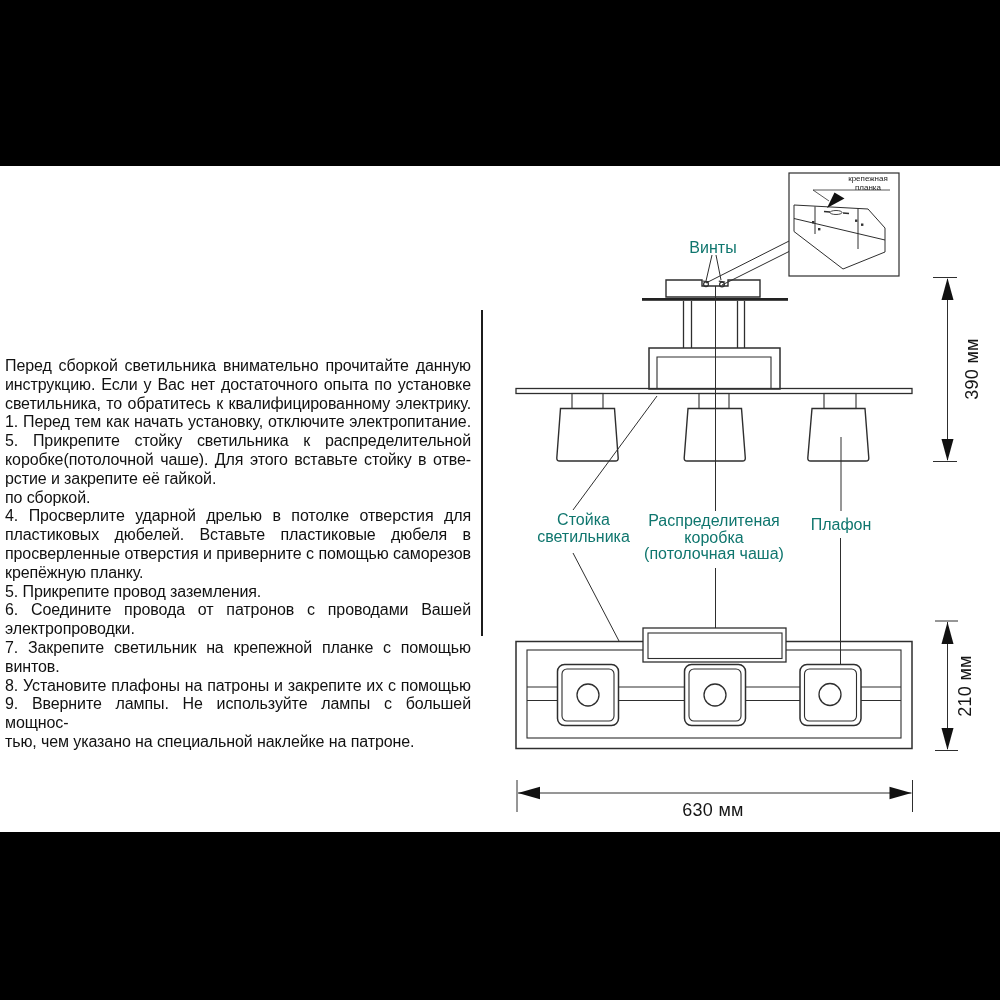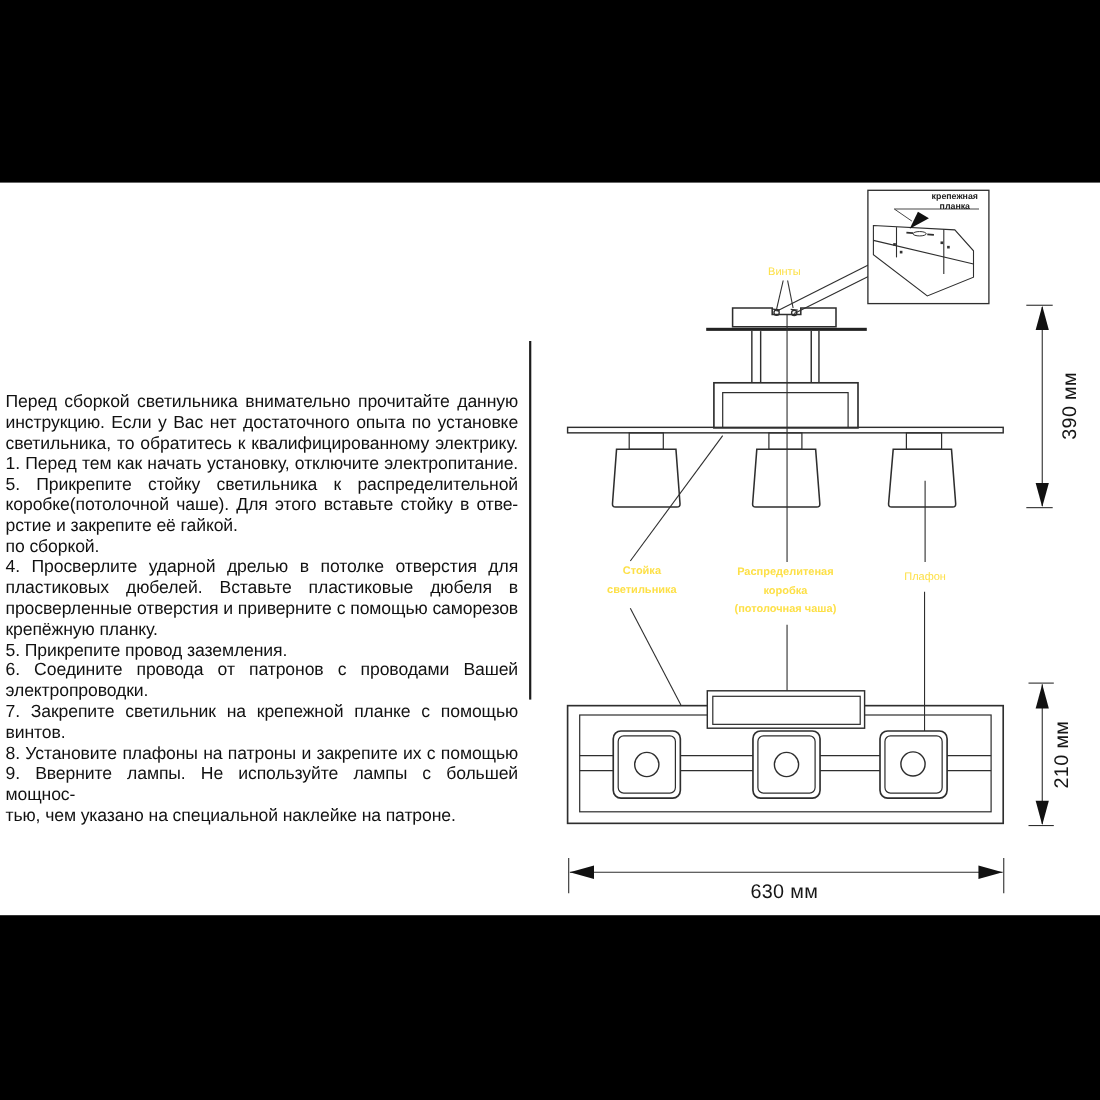--- a/index.html
+++ b/index.html
@@ -21,24 +21,24 @@
     letter-spacing:-0.1px;
   }
   .txt-line{white-space:nowrap;text-align:left;}
   .txt-line.jl{
     white-space:normal;
     text-align:justify;
     text-align-last:justify;
   }
   
   .dlabel{
-    position:absolute;color:#fde047;font-size:10px;line-height:16.5px;
+    position:absolute;color:#0f766e;font-size:16px;line-height:16.5px;
     text-align:center;
   }
-  .pre{white-space:pre-line;font-weight:bold;}
+  .pre{white-space:pre-line;}
   .dim{
     position:absolute;color:#161616;font-size:18px;line-height:20px;
     text-align:center;letter-spacing:0.3px;
   }
   .rot{transform:rotate(-90deg);}
   .inset-label{
     position:absolute;color:#222;font-size:8px;line-height:8.5px;
     text-align:center;
   }
   svg{position:absolute;left:0;top:0;}

